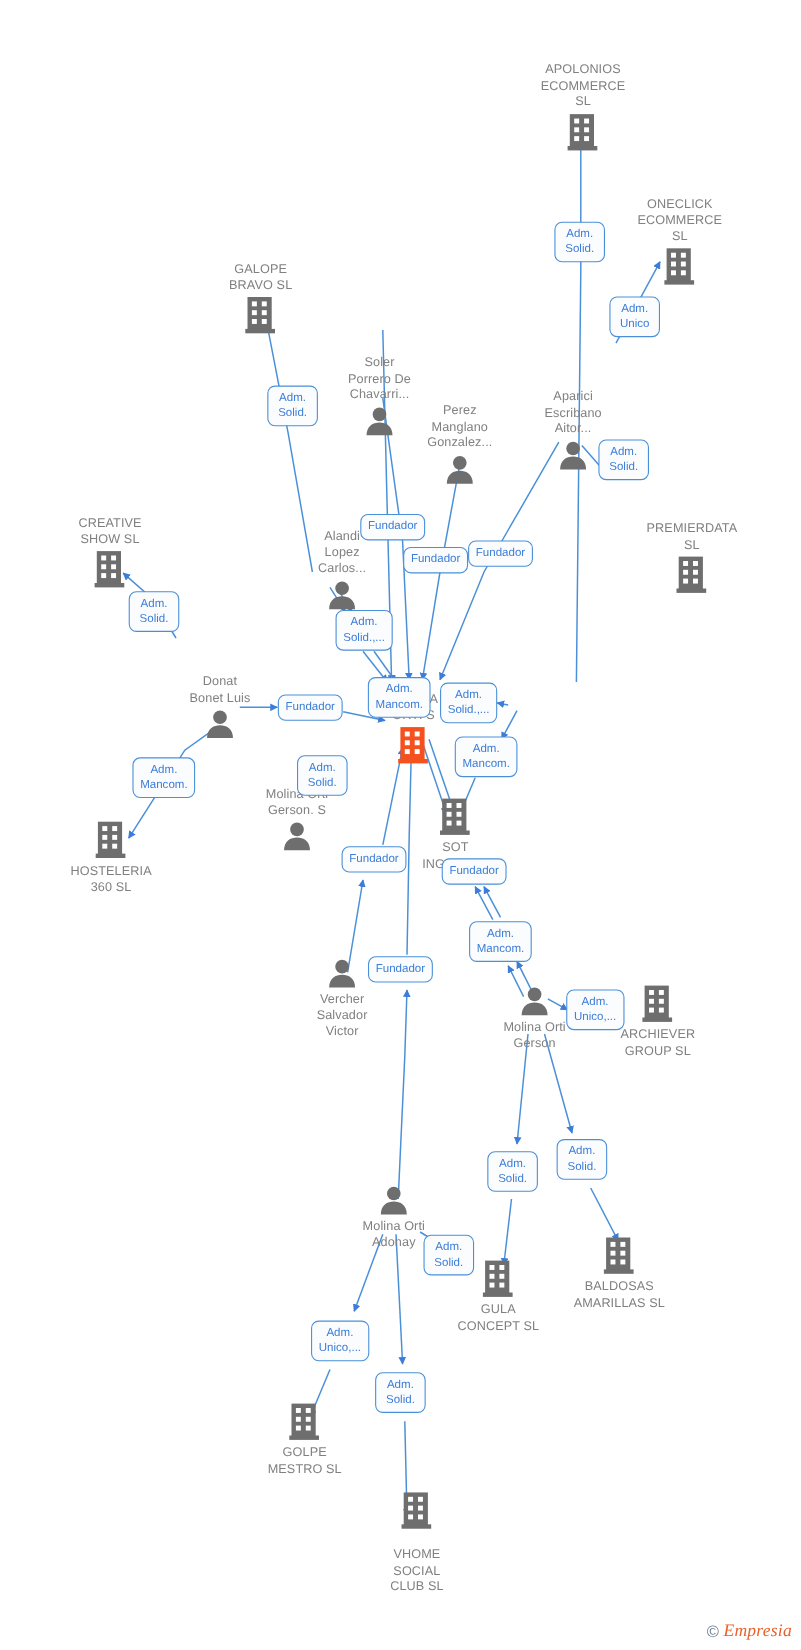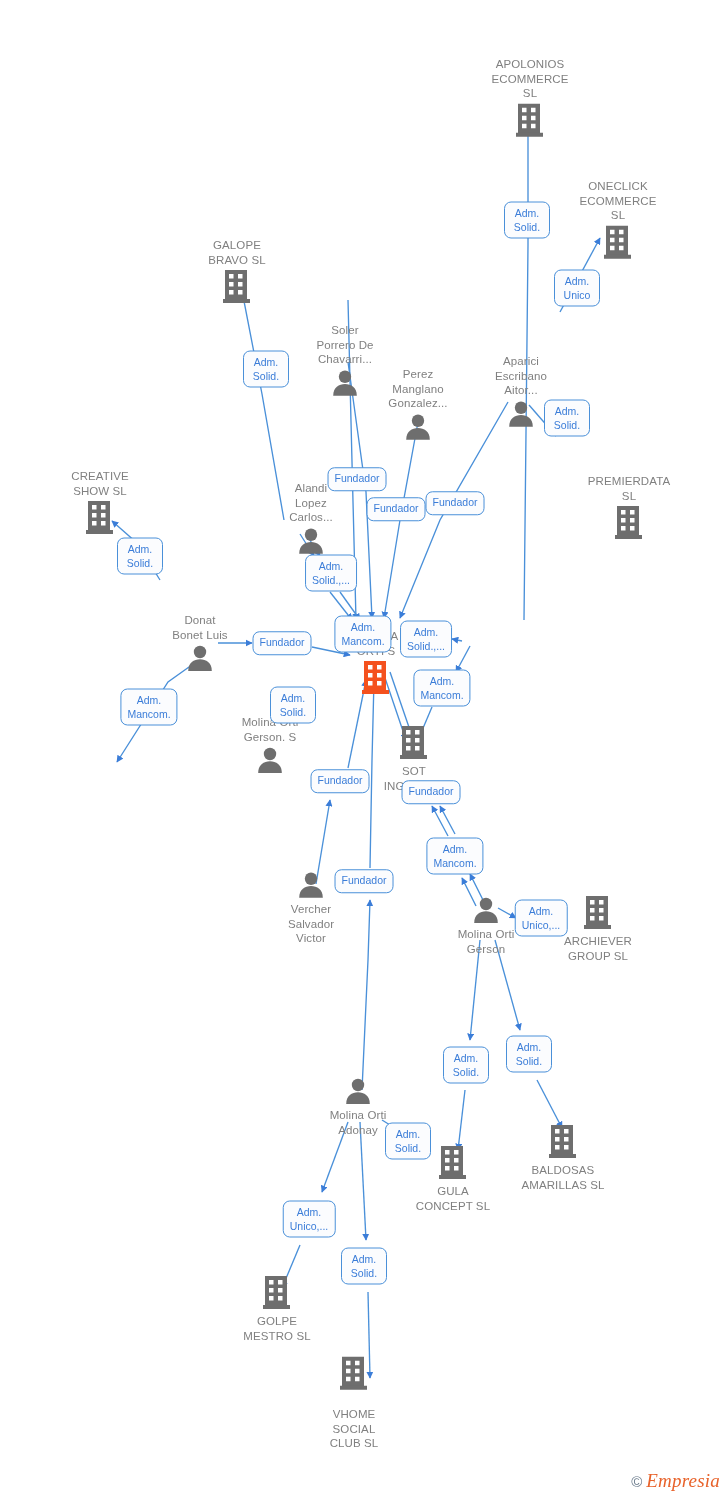--- a/index.html
+++ b/index.html
@@ -34,21 +34,21 @@
     color:#3b7dd8;font-size:10.5px;line-height:13.5px;text-align:center;
     padding:4px 6px;white-space:pre-line;box-sizing:border-box;
   }
   .elabel.w1{min-width:46px;}
 
   
   #watermark{position:absolute;right:8px;bottom:8px;display:flex;align-items:center;
              gap:4px;font-size:15px;}
   #watermark .c{color:#6b7c8d;font-size:15px;}
   #watermark .wm{color:#e8622a;font-family:"Liberation Serif",serif;
-                 font-style:italic;font-size:19px;letter-spacing:.2px;}
+                 font-style:italic;font-size:16px;letter-spacing:.2px;}
 </style>
 </head>
 <body>
 
 <div id="graph">
 
   <svg id="edges" viewBox="0 0 728 1500" xmlns="http://www.w3.org/2000/svg">
     <defs>
       <marker id="ah" viewBox="0 0 10 10" refX="9" refY="5" markerWidth="5.2" markerHeight="5.2" orient="auto-start-reverse">
         <path d="M 0 0 L 10 5 L 0 10 z" fill="#3b7dd8"></path>
@@ -224,20 +224,40 @@
             <rect x="18" y="6" width="4.5" height="4.5"></rect>
             <rect x="9" y="14" width="4.5" height="4.5"></rect>
             <rect x="18" y="14" width="4.5" height="4.5"></rect>
             <rect x="9" y="22" width="4.5" height="4.5"></rect>
             <rect x="18" y="22" width="4.5" height="4.5"></rect>
           </g>
         </svg>
     </span>
   </div>
 
+  <div class="node company labelbelow" style="left:101px;top:779px;">
+    <span class="ico">
+      <svg width="34" height="38" viewBox="0 0 34 38">
+          <g fill="#6e6e6e">
+            <rect x="5" y="2" width="22" height="32"></rect>
+            <rect x="3" y="31" width="27" height="4"></rect>
+          </g>
+          <g fill="#fff">
+            <rect x="9" y="6" width="4.5" height="4.5"></rect>
+            <rect x="18" y="6" width="4.5" height="4.5"></rect>
+            <rect x="9" y="14" width="4.5" height="4.5"></rect>
+            <rect x="18" y="14" width="4.5" height="4.5"></rect>
+            <rect x="9" y="22" width="4.5" height="4.5"></rect>
+            <rect x="18" y="22" width="4.5" height="4.5"></rect>
+          </g>
+        </svg>
+    </span>
+    <span class="lbl">HOSTELERIA
+360  SL</span>
+  </div>
 
   <div class="node company" style="left:376px;top:663px;z-index:2;">
     <span class="lbl">MOLINA
 ORTI  S</span>
     <span class="ico">
       <svg width="34" height="38" viewBox="0 0 34 38">
           <g fill="#f4511e">
             <rect x="5" y="2" width="22" height="32"></rect>
             <rect x="3" y="31" width="27" height="4"></rect>
           </g>
@@ -351,21 +371,21 @@
             <rect x="18" y="14" width="4.5" height="4.5"></rect>
             <rect x="9" y="22" width="4.5" height="4.5"></rect>
             <rect x="18" y="22" width="4.5" height="4.5"></rect>
           </g>
         </svg>
     </span>
     <span class="lbl">GOLPE
 MESTRO  SL</span>
   </div>
 
-  <div class="node company labelbelow" style="left:354px;top:1402px;gap:12px;">
+  <div class="node company labelbelow" style="left:379px;top:1402px;gap:12px;">
     <span class="ico">
       <svg width="34" height="38" viewBox="0 0 34 38">
           <g fill="#6e6e6e">
             <rect x="5" y="2" width="22" height="32"></rect>
             <rect x="3" y="31" width="27" height="4"></rect>
           </g>
           <g fill="#fff">
             <rect x="9" y="6" width="4.5" height="4.5"></rect>
             <rect x="18" y="6" width="4.5" height="4.5"></rect>
             <rect x="9" y="14" width="4.5" height="4.5"></rect>

